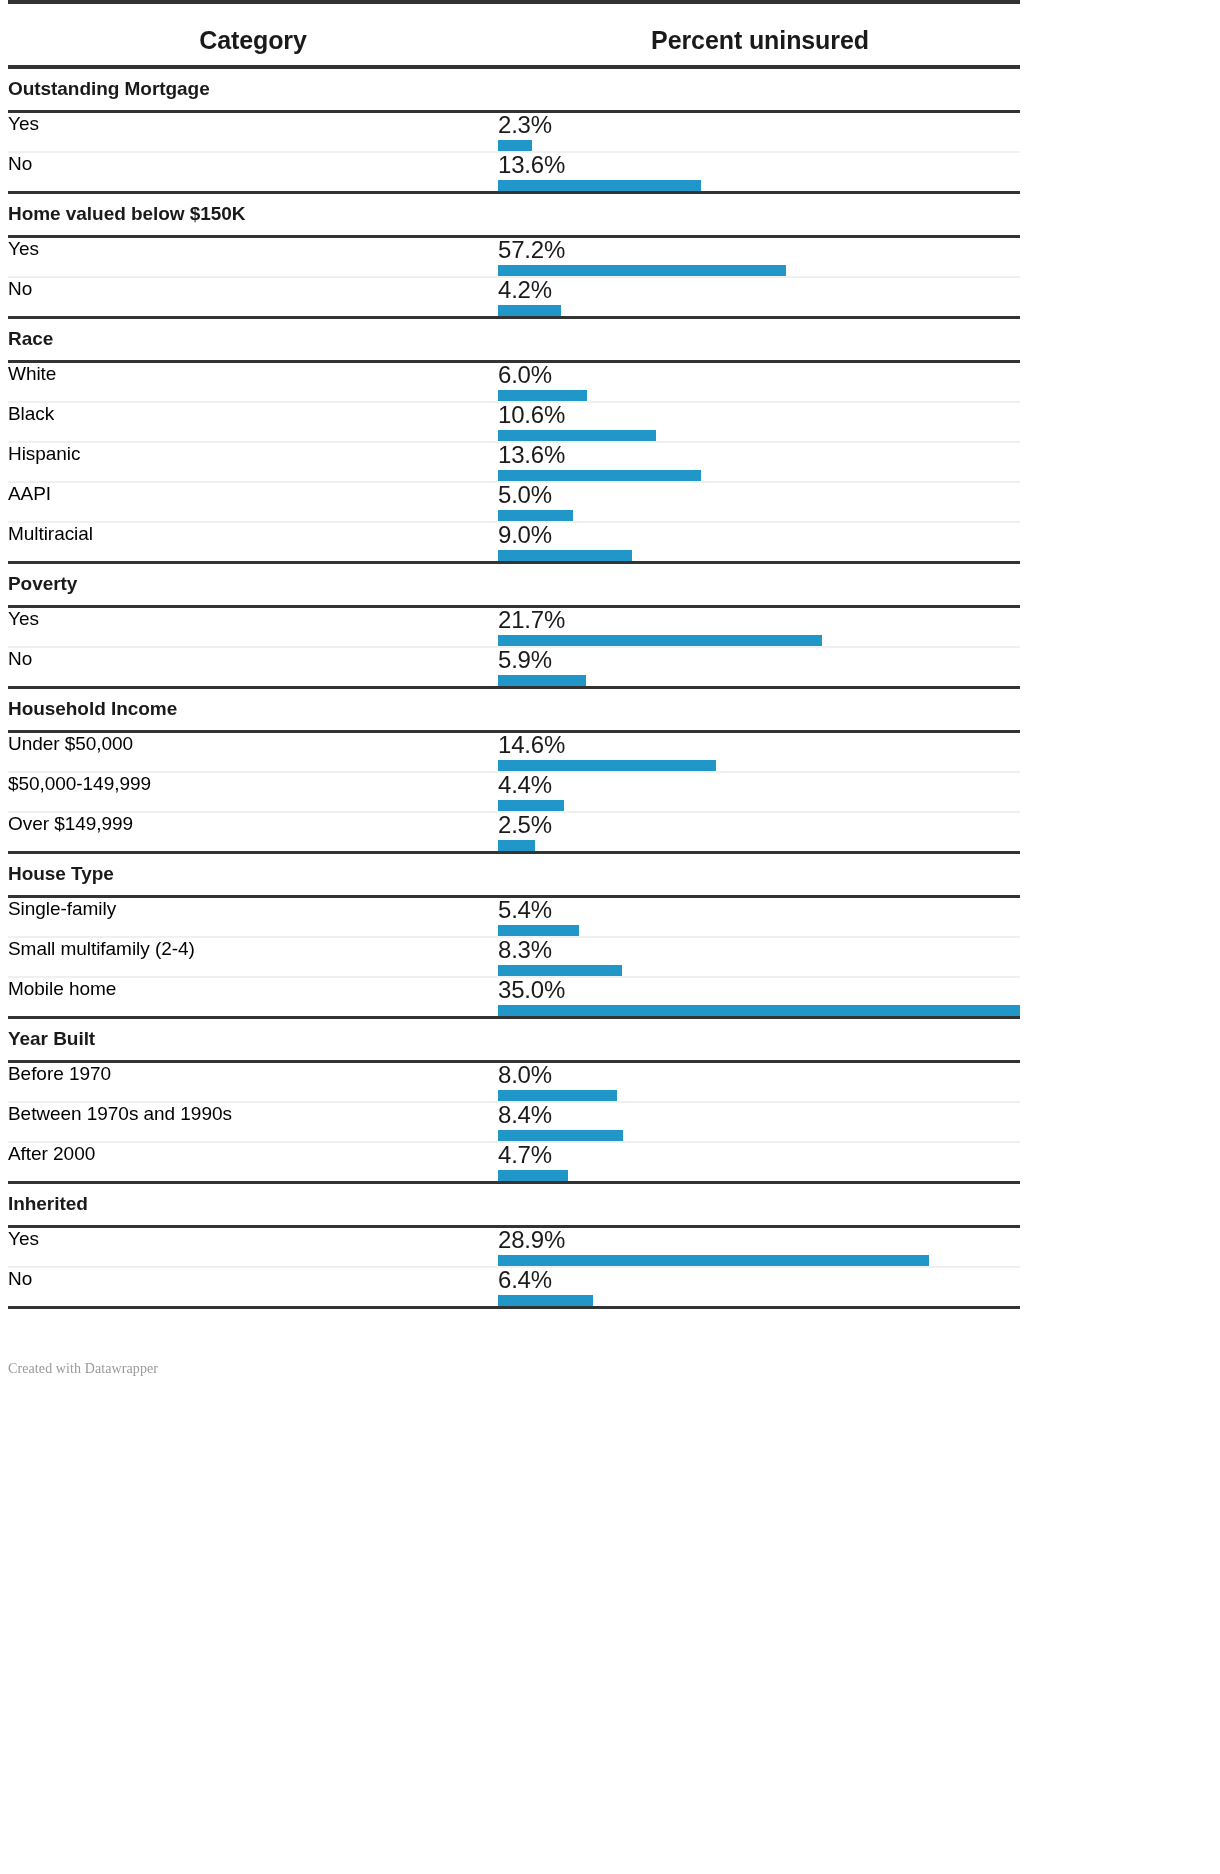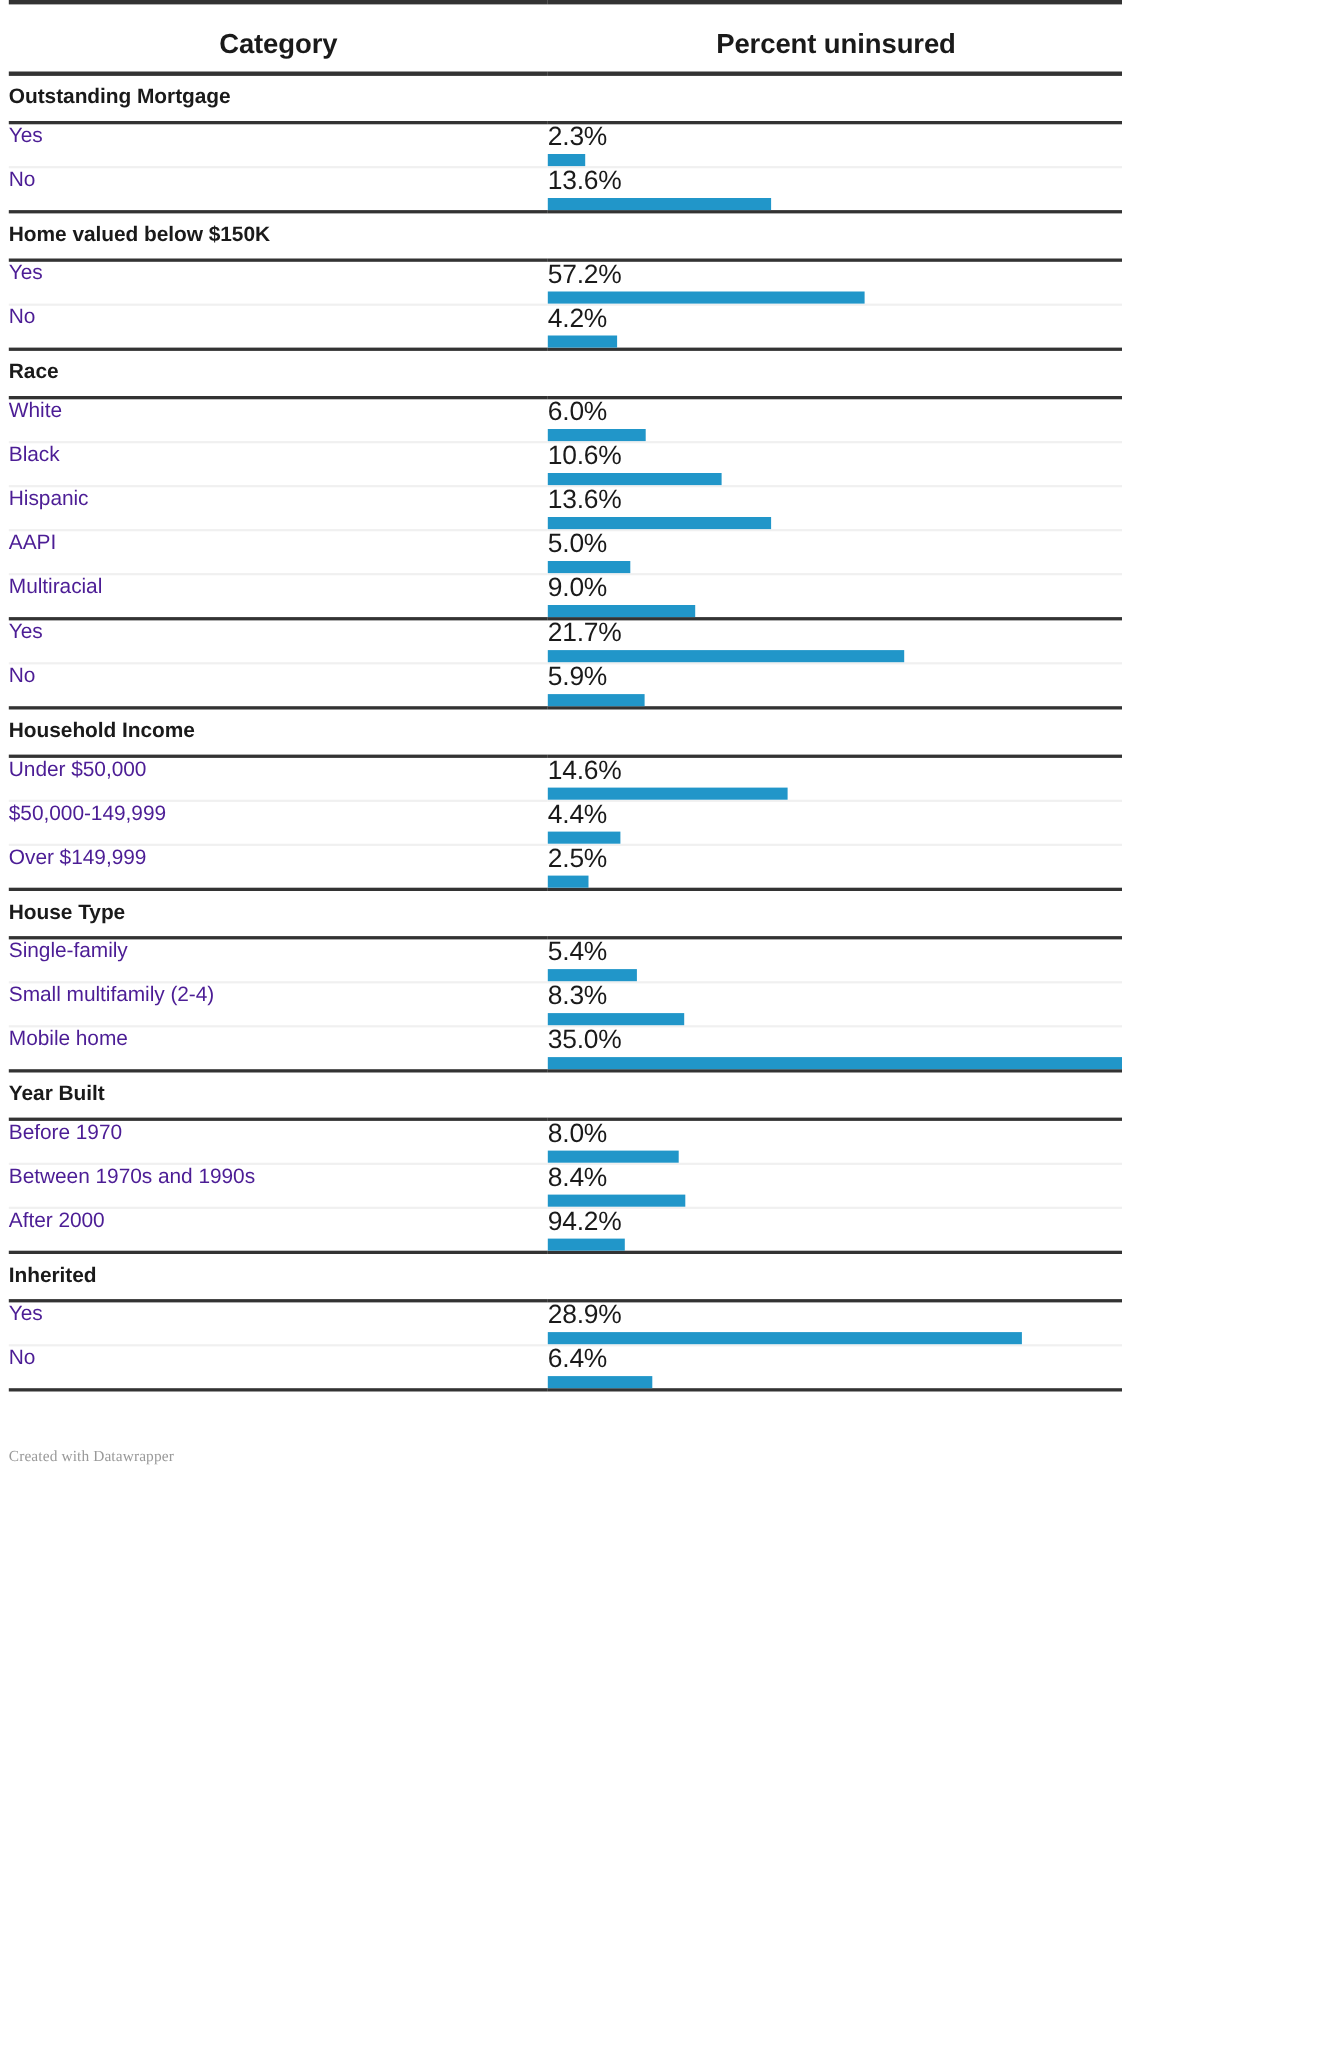--- a/index.html
+++ b/index.html
@@ -61,21 +61,21 @@
   tr.data-row td {
     border-bottom: 2px solid #f0f0f0;
     padding: 0;
     vertical-align: top;
   }
   tr.data-row.last-in-group td {
     border-bottom: 3px solid #333333;
   }
   td.cat-cell {
     font-size: 19px;
-    color: #4c1d95;
+    color: #000000;
     padding: 12px 0 10px 0;
     letter-spacing: -0.05px;
   }
   td.val-cell {
     padding: 2px 0 6px 2px;
   }
   .val-num {
     font-size: 24px;
     color: #1a1a1a;
     line-height: 24px;
@@ -204,20 +204,23 @@
         </tr>
         <tr class="data-row last-in-group">
           <td class="cat-cell">Multiracial</td>
           <td class="val-cell">
             <span class="val-num">9.0%</span>
             <span class="bar-track">
               <span class="bar-fill" style="width: 25.714%; background: rgb(33, 150, 201);"></span>
             </span>
           </td>
         </tr>
+        <tr class="group-row">
+          <td colspan="2">Poverty</td>
+        </tr>
         <tr class="data-row">
           <td class="cat-cell">Yes</td>
           <td class="val-cell">
             <span class="val-num">21.7%</span>
             <span class="bar-track">
               <span class="bar-fill" style="width: 62%; background: rgb(33, 150, 201);"></span>
             </span>
           </td>
         </tr>
         <tr class="data-row last-in-group">
@@ -306,21 +309,21 @@
           <td class="val-cell">
             <span class="val-num">8.4%</span>
             <span class="bar-track">
               <span class="bar-fill" style="width: 24%; background: rgb(33, 150, 201);"></span>
             </span>
           </td>
         </tr>
         <tr class="data-row last-in-group">
           <td class="cat-cell">After 2000</td>
           <td class="val-cell">
-            <span class="val-num">94.2%</span>
+            <span class="val-num">4.7%</span>
             <span class="bar-track">
               <span class="bar-fill" style="width: 13.429%; background: rgb(33, 150, 201);"></span>
             </span>
           </td>
         </tr>
         <tr class="group-row">
           <td colspan="2">Inherited</td>
         </tr>
         <tr class="data-row">
           <td class="cat-cell">Yes</td>

